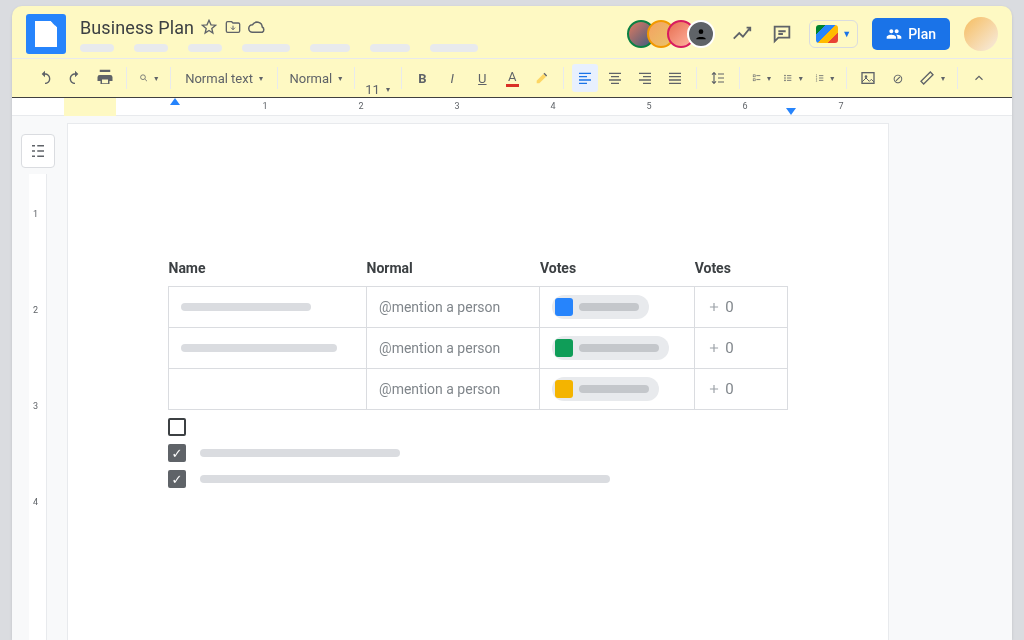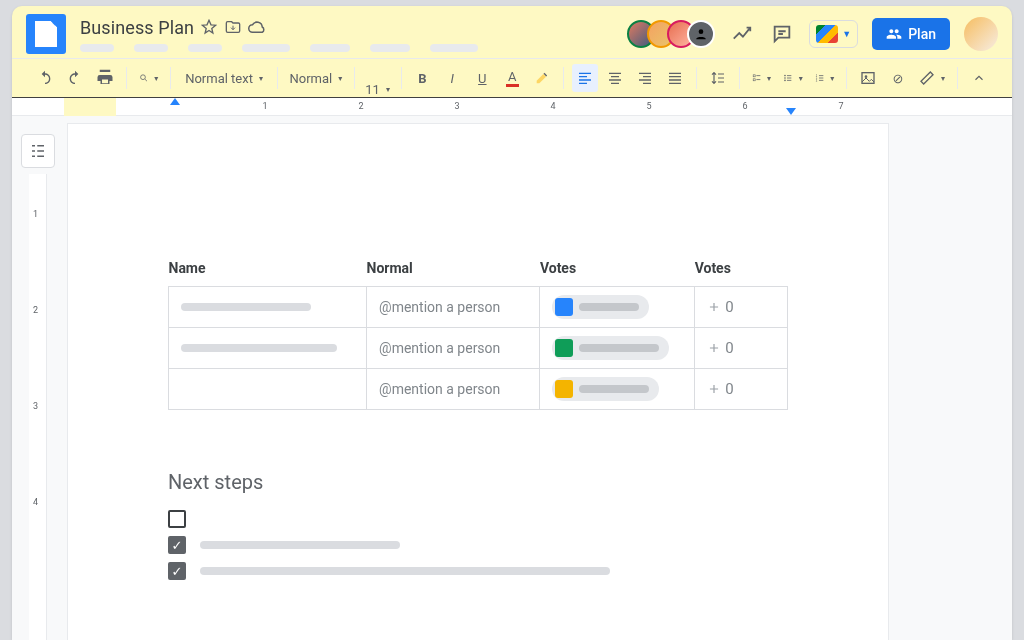--- a/index.html
+++ b/index.html
@@ -379,21 +379,20 @@
                     <svg width="14" height="14" viewBox="0 0 24 24">
                       <path d="M12 5v14M5 12h14" stroke="#9aa0a6" stroke-width="2"></path>
                     </svg>
                     <span>0</span>
                   </span>
                 </td>
             </tr>
           </tbody>
         </table>
 
-        <h2 class="section-h">Next steps</h2>
 
         <div class="check-row">
           <span class="cbox"></span>
         </div>
         <div class="check-row">
           <span class="cbox checked"></span>
           <span class="ph" style="width:200px;"></span>
         </div>
         <div class="check-row">
           <span class="cbox checked"></span>

